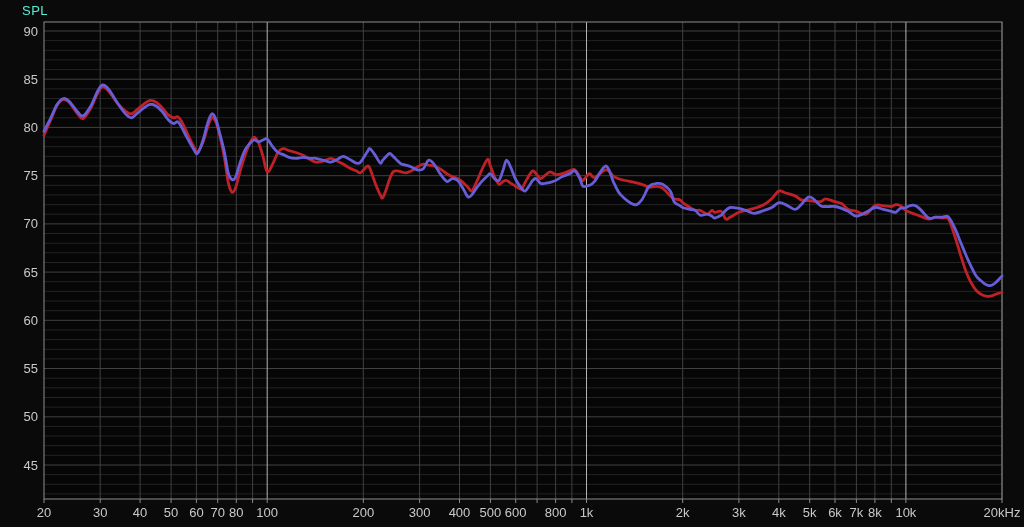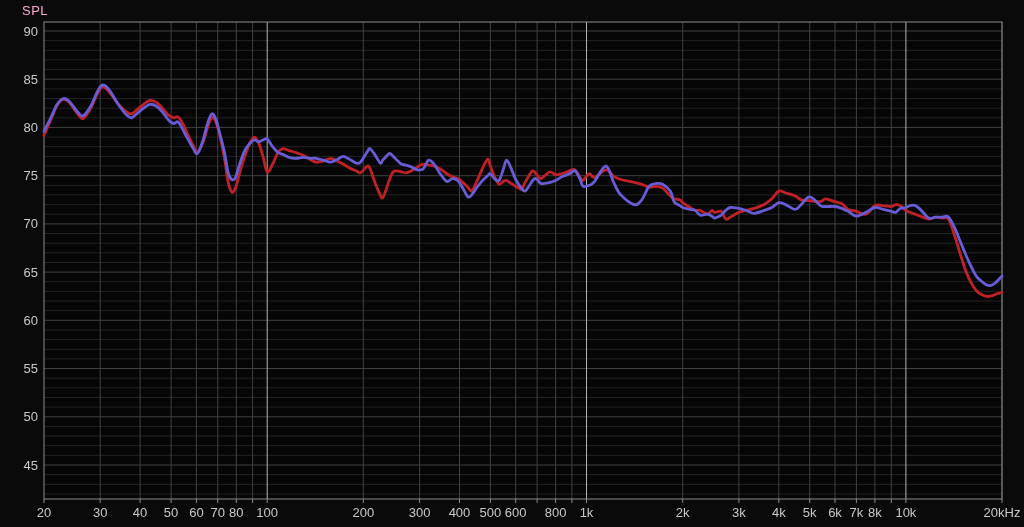--- a/index.html
+++ b/index.html
@@ -1,18 +1,18 @@
 <!DOCTYPE html>
 <html><head>
 <meta charset="utf-8">
 <style>
   html,body{margin:0;padding:0;background:#0a0a0a;width:1024px;height:527px;overflow:hidden;}
   .app{position:relative;width:1024px;height:527px;background:#0a0a0a;
        font-family:"Liberation Sans",sans-serif;}
-  .axis-title{position:absolute;left:22px;top:3px;font-size:13px;color:#f9a8d4;letter-spacing:0.5px;}
+  .axis-title{position:absolute;left:22px;top:3px;font-size:13px;color:#5eead4;letter-spacing:0.5px;}
   svg{position:absolute;left:0;top:0;}
   text{font-family:"Liberation Sans",sans-serif;font-size:13px;fill:#c9c9c9;}
 </style>
 </head>
 <body>
 
 <div class="app">
   <div class="axis-title">SPL</div>
   <svg id="chart" width="1024" height="527">
       <rect x="44" y="22" width="958" height="477" fill="#060606"></rect>

